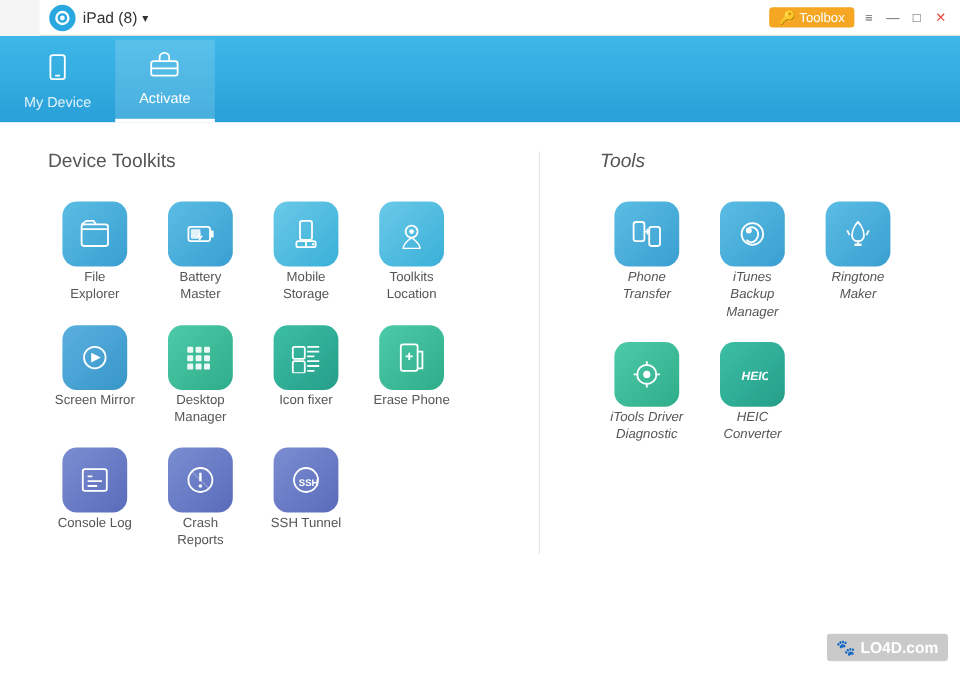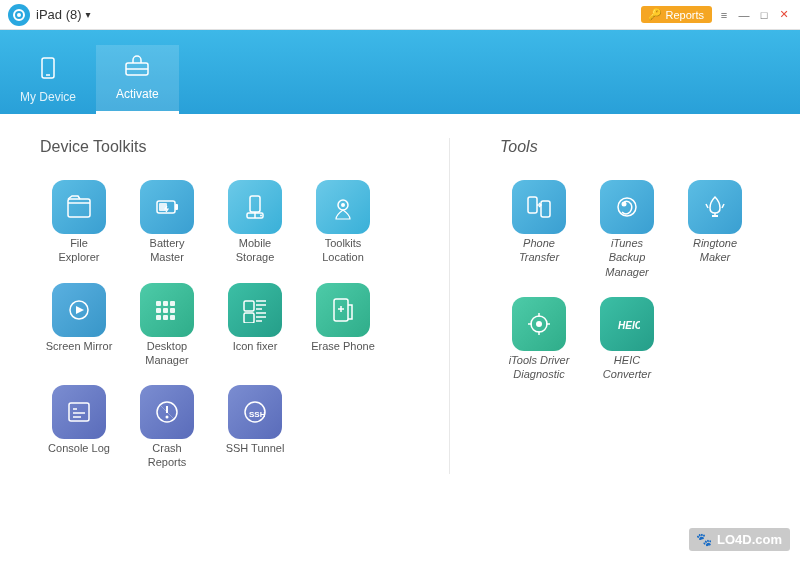--- a/index.html
+++ b/index.html
@@ -7,20 +7,21 @@
 
     
     .titlebar {
       height: 30px;
       background: #fff;
       display: flex;
       align-items: center;
       justify-content: space-between;
       padding: 0 8px;
       border-bottom: 1px solid #e0e0e0;
+      margin-left: 33px;
     }
     .titlebar-left { display: flex; align-items: center; gap: 6px; }
     .app-logo {
       width: 22px; height: 22px;
       background: #29a8e0;
       border-radius: 50%;
       display: flex; align-items: center; justify-content: center;
       color: white; font-size: 12px; font-weight: bold;
     }
     .device-selector {
@@ -39,21 +40,21 @@
       display: flex; align-items: center; gap: 3px;
     }
     .win-btn {
       width: 16px; height: 16px;
       display: flex; align-items: center; justify-content: center;
       font-size: 11px; color: #666; cursor: pointer; background: none; border: none;
     }
 
     
     .navbar {
-      height: 84px;
+      height: 72px;
       background: linear-gradient(to bottom, #3db8e8, #29a0d8);
       display: flex;
       align-items: flex-end;
     }
     .nav-item {
       display: flex; flex-direction: column; align-items: center;
       padding: 8px 20px 10px;
       cursor: pointer;
       color: rgba(255,255,255,0.85);
       font-size: 12px;
@@ -139,21 +140,21 @@
         </svg>
     </div>
     <div class="device-selector">
       <span>iPad (8)</span>
       <span style="font-size:10px;">▾</span>
     </div>
   </div>
   <div class="titlebar-right">
     <button class="activate-btn">
       <span>🔑</span>
-      <span>Reports</span>
+      <span>Toolbox</span>
     </button>
     <button class="win-btn">≡</button>
     <button class="win-btn">—</button>
     <button class="win-btn">□</button>
     <button class="win-btn" style="color:#e74c3c;">✕</button>
   </div>
 </div>
 
 <div class="navbar">
   <div class="nav-item">

